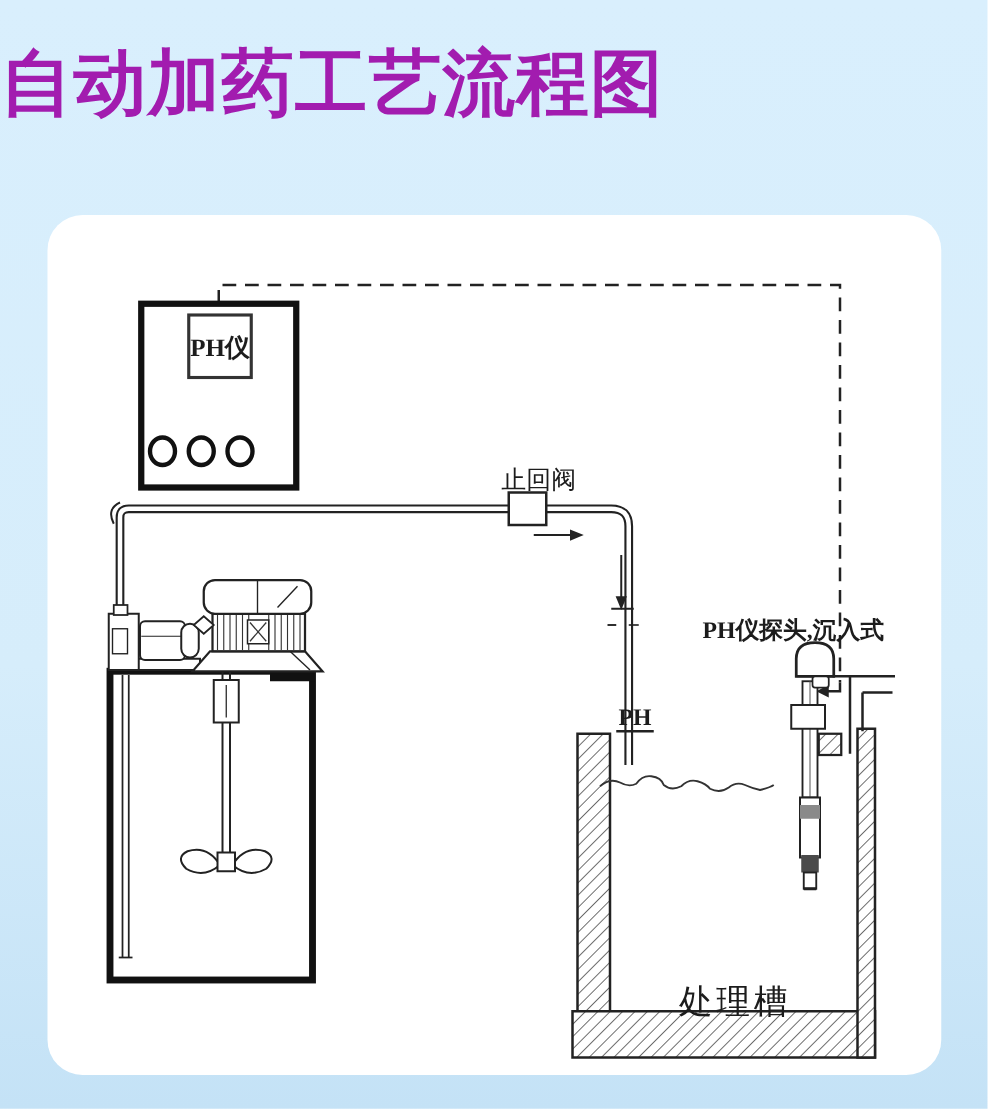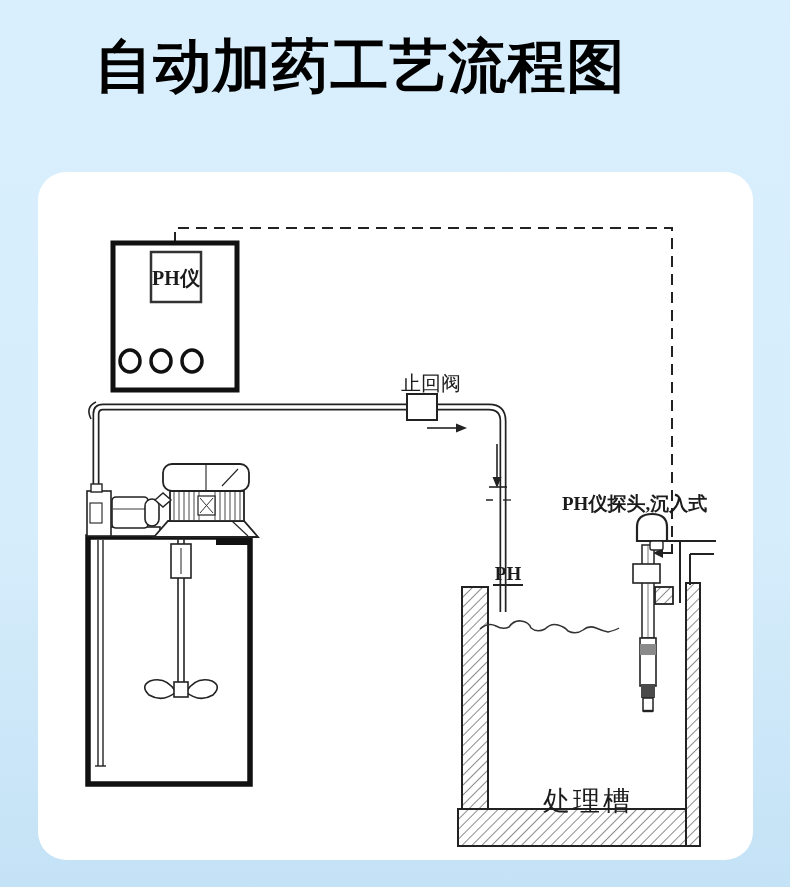--- a/index.html
+++ b/index.html
@@ -3,22 +3,22 @@
 <meta charset="utf-8">
 <style>
   html,body{margin:0;padding:0;}
   body{
     width:790px;height:887px;position:relative;overflow:hidden;
     background:linear-gradient(180deg,#d9effd 0%,#d6edfb 60%,#c4e2f6 100%);
     font-family:"Liberation Sans",sans-serif;
   }
   .page-title{
     position:absolute;top:28px;left:0;width:720px;margin:0;
-    text-align:center;font-size:58px;font-weight:bold;
-    color:#000000;letter-spacing:1px;
+    font-size:58px;font-weight:bold;
+    color:#a21caf;letter-spacing:1px;
     font-family:"Liberation Sans",sans-serif;
   }
   .card{
     position:absolute;left:38px;top:172px;width:715px;height:688px;
     background:#ffffff;border-radius:28px;
   }
   .diagram-svg{position:absolute;left:0;top:0;}
   .t-serif{font-family:"Liberation Serif",serif;fill:#1c1c1c;}
   .t-bold{font-weight:bold;}
 </style>

